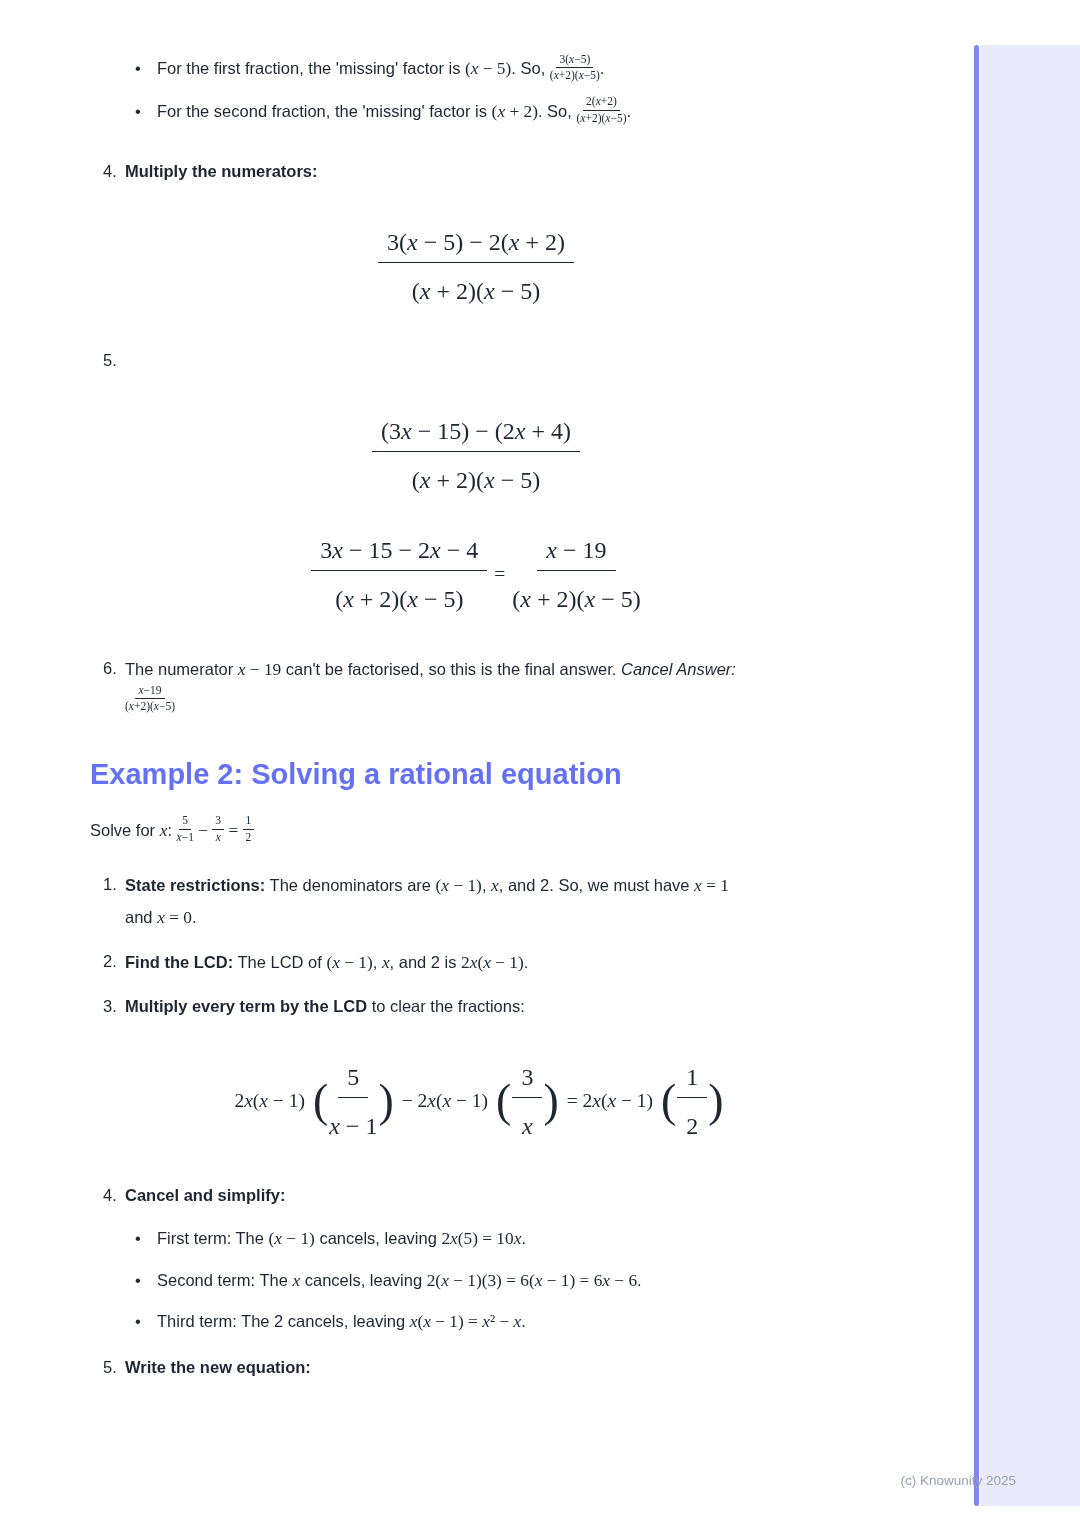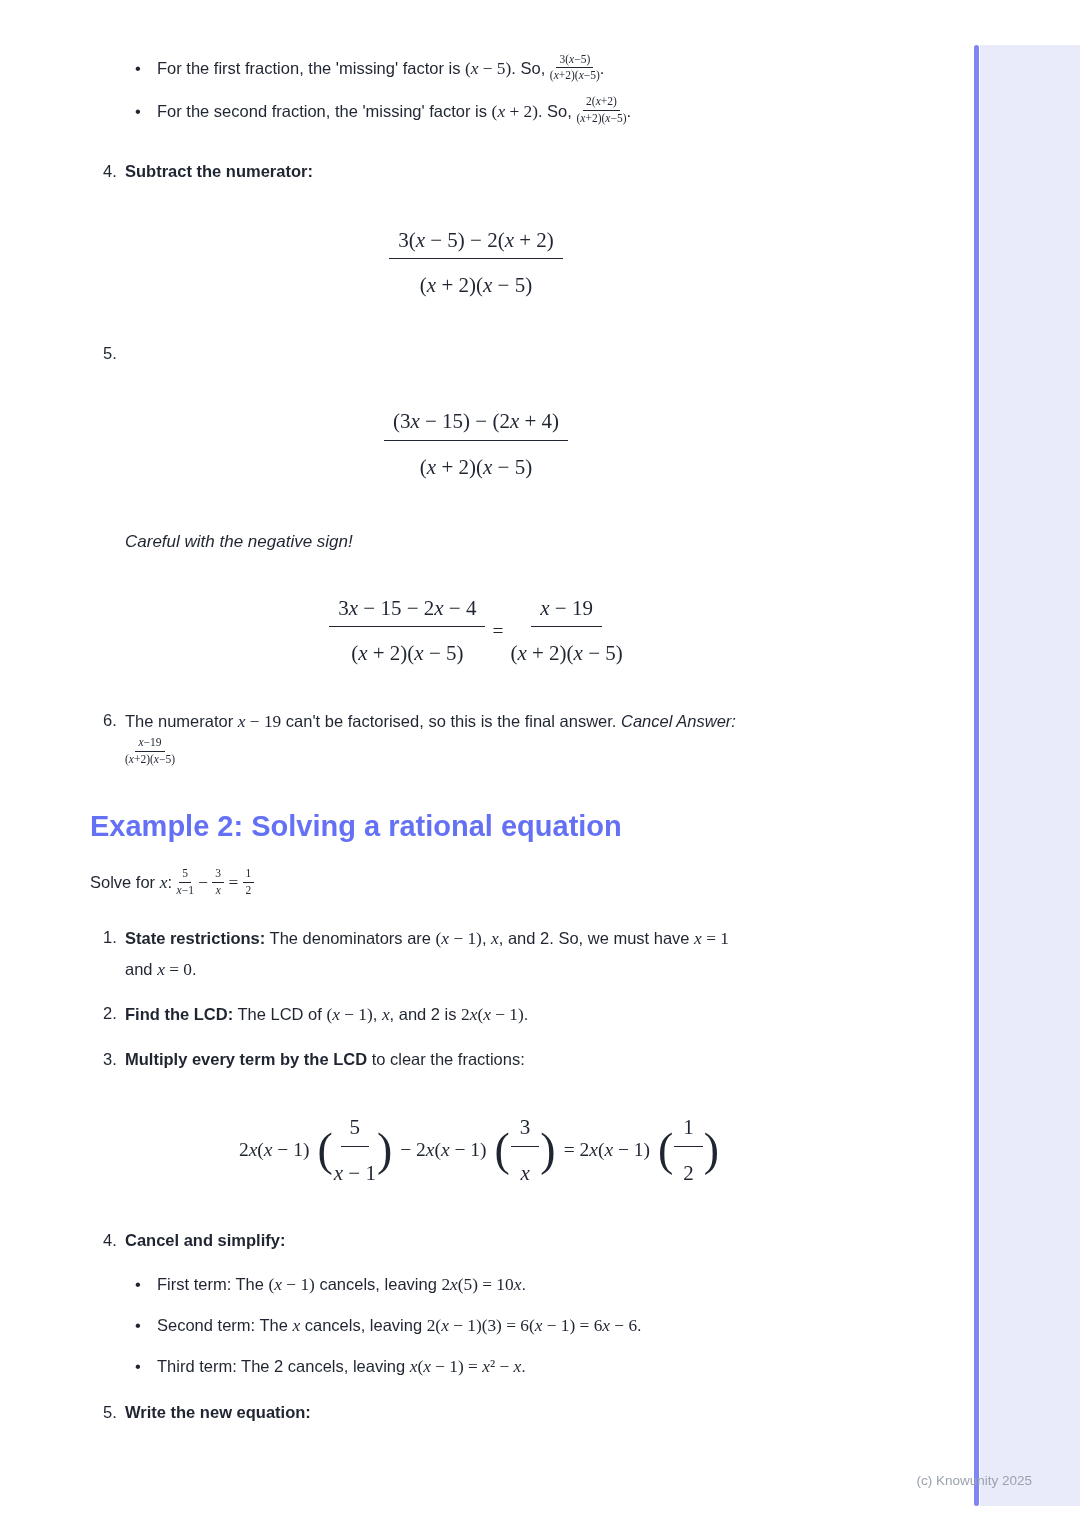--- a/index.html
+++ b/index.html
@@ -36,29 +36,29 @@
                 margin:40px 0;font-size:19.5px;font-family:"Liberation Serif",serif;}
   .math-display .seg-math{margin:0 7px;font-size:1em;}
   .seg-bigp{font-family:"Liberation Serif",serif;font-size:235%;font-weight:300;
             line-height:1;margin:0 1px;align-self:center;}
 
   .ifrac{display:inline-flex;flex-direction:column;align-items:center;text-align:center;
          font-family:Liberation Serif, serif;line-height:1.18;vertical-align:middle;
          font-size:11.5px;position:relative;top:-2px;}
   .ifrac .fnum{border-bottom:1px solid currentColor;padding:0 3px 1px;}
   .ifrac .fden{padding-top:1px;text-align:right;}
-  .math-display .ifrac{font-size:21px;top:0;line-height:1.25;}
+  .math-display .ifrac{font-size:24px;top:0;line-height:1.25;}
   .math-display .ifrac .fnum{padding:0 9px 5px;}
   .math-display .ifrac .fden{padding-top:13px;}
 
   .h-example{margin-top:42px;font-size:29px;font-weight:700;color:var(--accent);}
   .solve-line{margin-top:24px;line-height:1.8;}
   .list2{margin-top:24px;}
   .cancel-bullets{margin-top:2px;}
-  .footer{position:absolute;right:48px;bottom:40px;color:var(--muted);
+  .footer{position:absolute;right:64px;bottom:40px;color:var(--muted);
           font-size:13.5px;z-index:3;}
 </style>
 </head>
 <body>
 
 <div class="page">
   <div class="rail-line"></div>
   <div class="rail"></div>
 
   <main class="content">
@@ -75,42 +75,41 @@
         <span class="dot">•</span>
         <span class="line"><span class="seg-text">For the second fraction, the 'missing' factor is </span><span class="seg-math">(<i>x</i> + 2)</span><span class="seg-text">. So, </span><span class="ifrac">
               <span class="fnum">2(<i>x</i>+2)</span>
               <span class="fden">(<i>x</i>+2)(<i>x</i>−5)</span>
             </span><span class="seg-text">.</span></span>
       </li>
     </ul>
 
     <div class="step" style="margin-top:30px;">
       <span class="stepnum">4.</span>
-      <div class="steptext"><span class="seg-b">Subtract the numerator:</span></div>
+      <div class="steptext"><span class="seg-b">Multiply the numerators:</span></div>
     </div>
 
     <div class="math-display">
         <span class="ifrac">
           <span class="fnum">3(<i>x</i> − 5) − 2(<i>x</i> + 2)</span>
           <span class="fden">(<i>x</i> + 2)(<i>x</i> − 5)</span>
         </span>
       </div>
 
     <div class="step">
       <span class="stepnum">5.</span>
     </div>
 
     <div class="math-display">
         <span class="ifrac">
           <span class="fnum">(3<i>x</i> − 15) − (2<i>x</i> + 4)</span>
           <span class="fden">(<i>x</i> + 2)(<i>x</i> − 5)</span>
         </span>
       </div>
 
-    <div class="note"><span class="seg-i">Careful with the negative sign!</span></div>
 
     <div class="math-display">
         <span class="ifrac">
           <span class="fnum">3<i>x</i> − 15 − 2<i>x</i> − 4</span>
           <span class="fden">(<i>x</i> + 2)(<i>x</i> − 5)</span>
         </span>
         <span class="seg-math">=</span>
         <span class="ifrac">
           <span class="fnum"><i>x</i> − 19</span>
           <span class="fden">(<i>x</i> + 2)(<i>x</i> − 5)</span>

